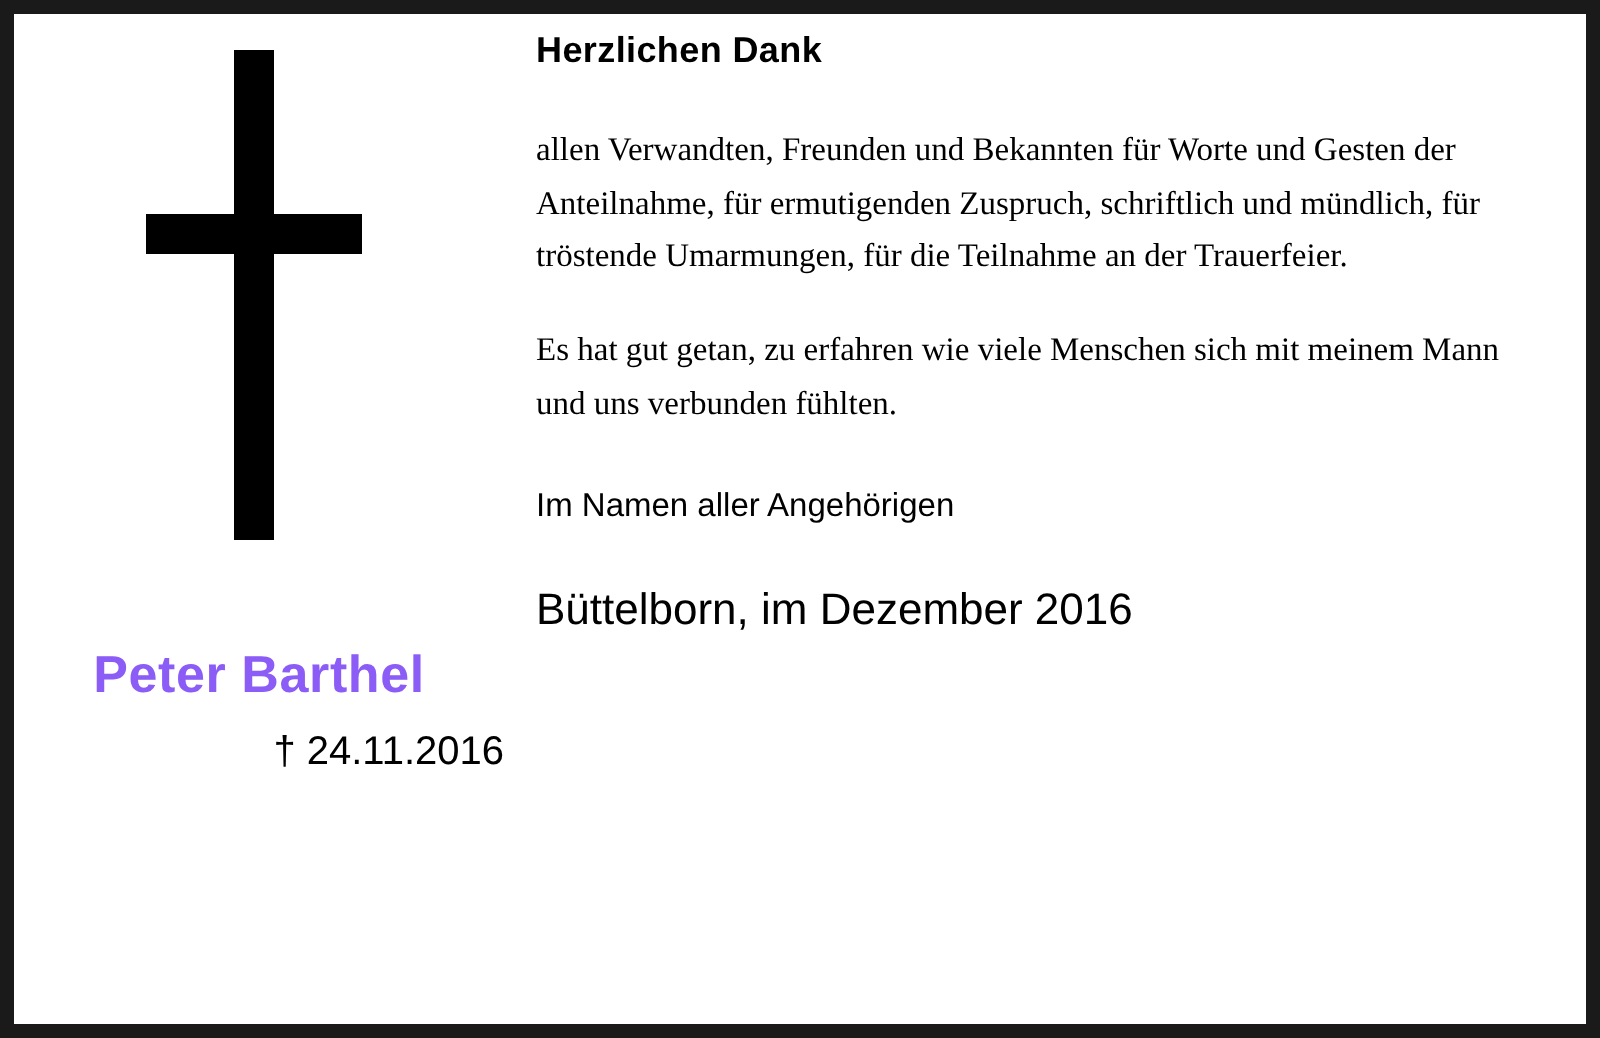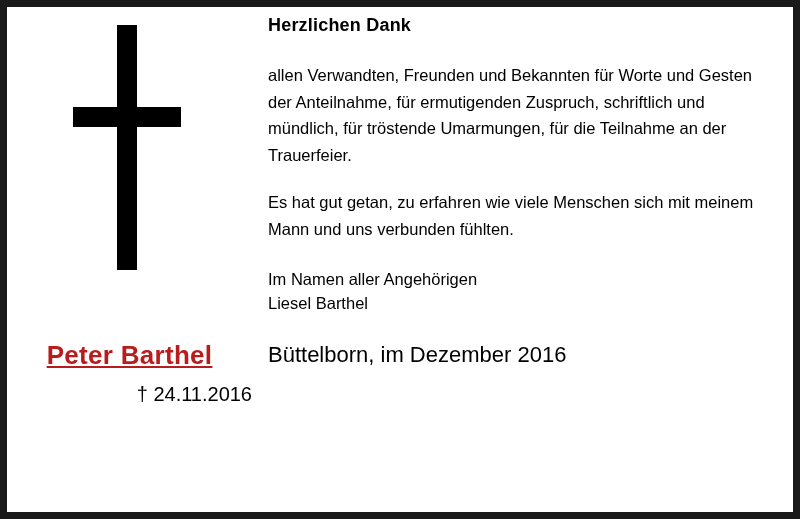--- a/index.html
+++ b/index.html
@@ -51,23 +51,22 @@
     top: 82px;
     width: 108px;
     height: 20px;
     background: #000000;
   }
   .name {
     text-align: center;
     font-size: 26px;
     font-weight: bold;
     letter-spacing: 0.3px;
-    margin-top: 70px;
-    color: #b91c1c;
-    text-decoration: underline;
+    margin-top: 52px;
+    color: #8b5cf6;
   }
   .death-date {
     text-align: right;
     font-size: 20px;
     margin-top: 12px;
     color: #000000;
   }
   .right-col {
     box-sizing: border-box;
     flex: 1 1 auto;
@@ -76,20 +75,21 @@
   .headline {
     font-size: 18px;
     font-weight: bold;
     margin-bottom: 26px;
     letter-spacing: 0.2px;
   }
   .para {
     font-size: 16.5px;
     line-height: 1.62;
     margin-bottom: 20px;
+    font-family: Liberation Serif, serif;
   }
   .closing {
     margin-top: 26px;
     font-size: 16.5px;
     line-height: 1.45;
   }
   .place-date {
     margin-top: 26px;
     font-size: 22px;
   }
@@ -107,18 +107,17 @@
     <div class="name">Peter Barthel</div>
     <div class="death-date">† 24.11.2016</div>
   </div>
 
   <div class="right-col">
     <div class="headline">Herzlichen Dank</div>
     <div class="para">allen Verwandten, Freunden und Bekannten für Worte und Gesten der Anteilnahme, für ermutigenden Zuspruch, schriftlich und mündlich, für tröstende Umarmungen, für die Teilnahme an der Trauerfeier.</div>
     <div class="para">Es hat gut getan, zu erfahren wie viele Menschen sich mit meinem Mann und uns verbunden fühlten.</div>
     <div class="closing">
       <div>Im Namen aller Angehörigen</div>
-      <div>Liesel Barthel</div>
     </div>
     <div class="place-date">Büttelborn, im Dezember 2016</div>
   </div>
 
 </div>
 
 </body></html>

